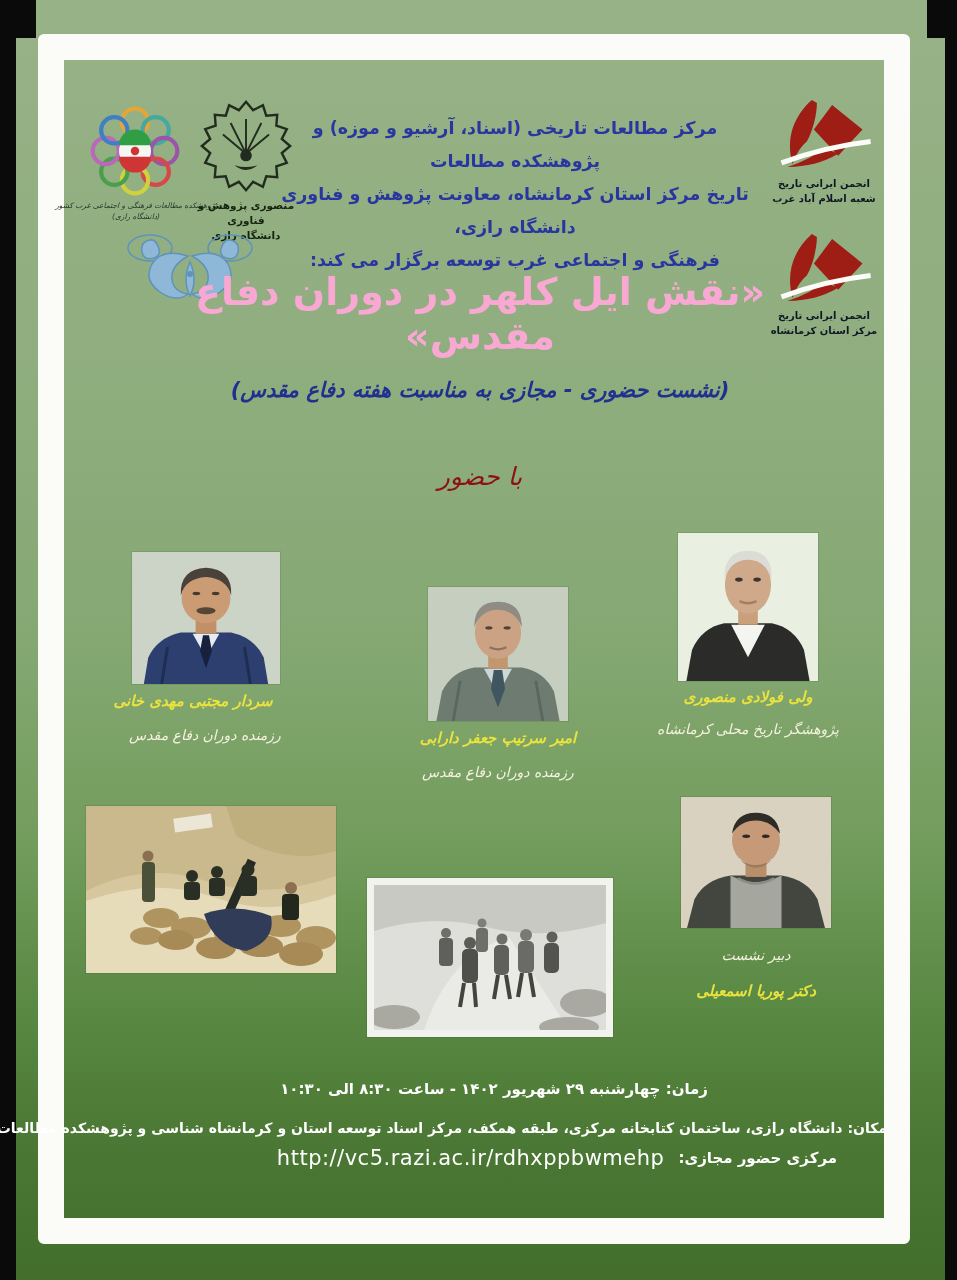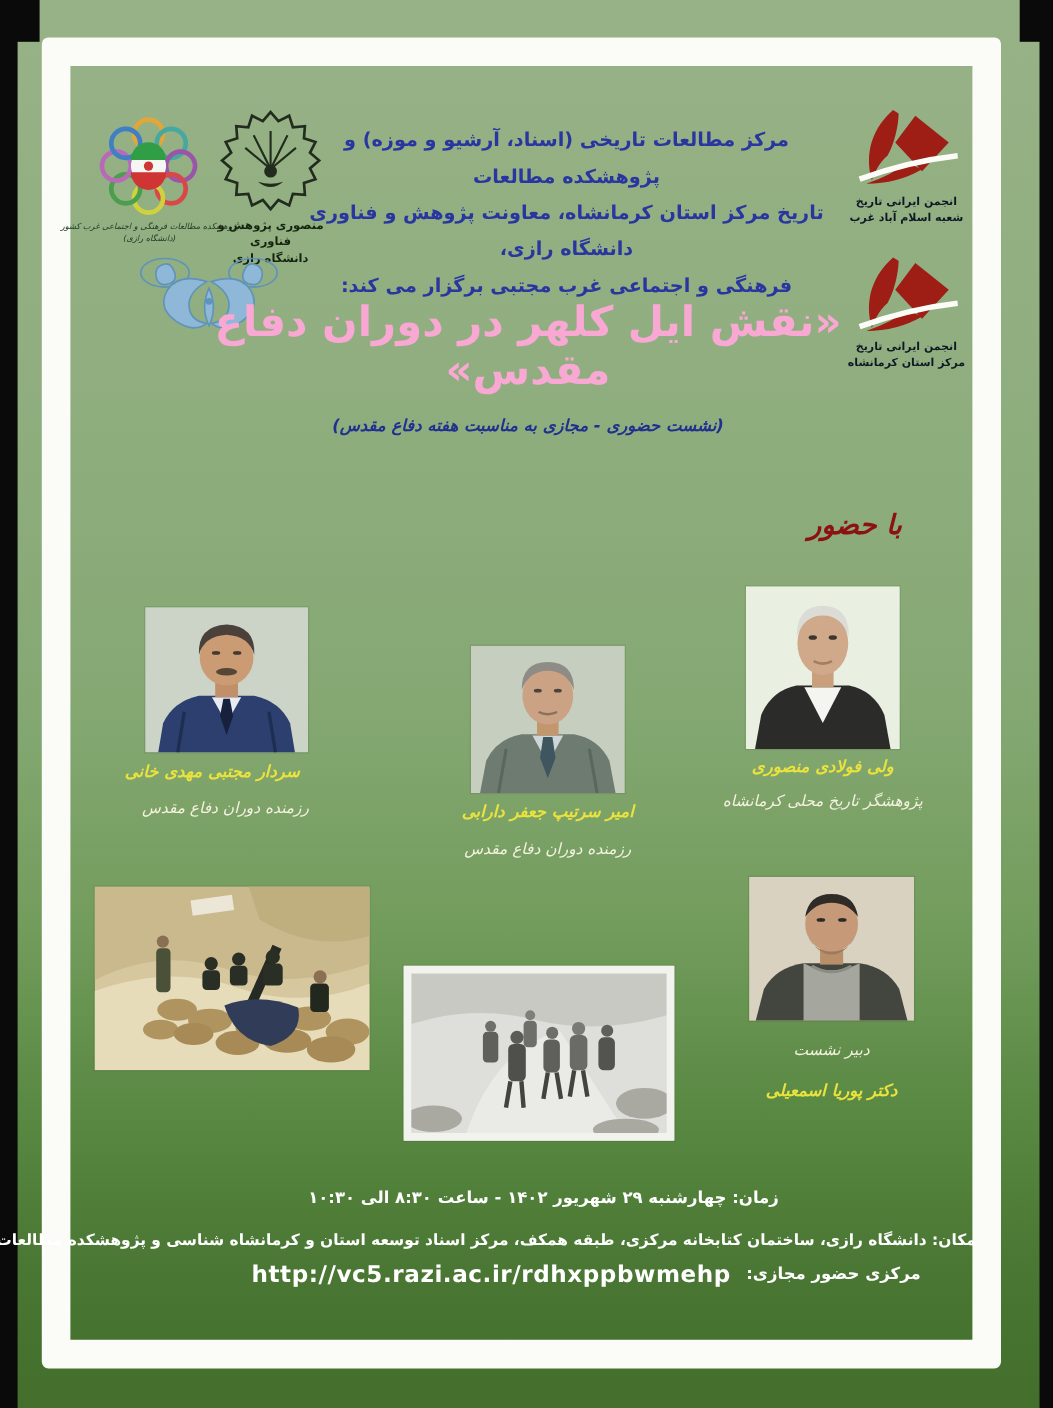--- a/index.html
+++ b/index.html
@@ -7,38 +7,38 @@
   .page{position:relative;width:957px;height:1280px;overflow:hidden;background:#0a0a0a;}
   .bg{position:absolute;left:16px;right:12px;top:0;bottom:0;
       background:linear-gradient(180deg,#97b287 0%,#8ead7d 32%,#85a873 50%,#729c5c 66%,#578741 80%,#4a7733 90%,#436e2c 100%);}
   .corner{position:absolute;background:#0a0a0a;}
   .frame{position:absolute;left:38px;top:34px;width:872px;height:1210px;
          border:26px solid #fbfcf7;border-radius:6px;box-sizing:border-box;}
   .abs{position:absolute;}
   .fa{direction:rtl;unicode-bidi:isolate;}
   .intro{font-size:17.5px;font-weight:bold;color:#2a36a0;line-height:33px;text-align:center;}
   .title{font-size:38px;font-weight:bold;color:#f9a8d4;text-align:center;letter-spacing:-1px;}
-  .subtitle{font-size:15px;font-weight:bold;font-style:italic;color:#20308f;text-align:center;}
-  .withp{font-size:25px;font-weight:bold;font-style:italic;color:#8c1111;text-align:right;}
+  .subtitle{font-size:21px;font-weight:bold;font-style:italic;color:#20308f;text-align:center;}
+  .withp{font-size:25px;font-weight:normal;font-style:italic;color:#8c1111;text-align:center;}
   .pname{font-size:15px;font-weight:bold;font-style:italic;color:#eae23e;text-align:center;white-space:nowrap;}
   .prole{font-size:14px;font-style:italic;color:#f5f2df;text-align:center;white-space:nowrap;}
   .photo{position:absolute;box-shadow:0 0 0 1px rgba(0,0,0,0.08);}
   .photo svg{display:block;width:100%;height:100%;}
   .logo{position:absolute;}
   .logo svg{display:block;width:100%;height:100%;}
   .cap{position:absolute;text-align:center;}
   .cap-rings{font-size:7.5px;font-style:italic;color:#223c2a;line-height:11px;}
   .cap-razi{font-size:10.5px;font-weight:bold;color:#15240f;line-height:15px;}
   .cap-blue{font-size:7px;font-style:italic;color:#2c3c4c;line-height:10.5px;}
   .cap-assoc{font-size:10px;font-weight:bold;color:#101826;line-height:15px;}
   .ft-time{font-size:15px;font-weight:bold;color:#ffffff;white-space:nowrap;text-align:right;}
   .ft-place{font-size:14px;font-weight:bold;color:#ffffff;white-space:nowrap;text-align:center;}
   .linkrow{display:flex;direction:rtl;align-items:center;gap:14px;}
   .ft-link-label{font-size:15px;font-weight:bold;color:#ffffff;white-space:nowrap;}
-  .ft-url{font-size:21px;font-weight:bold;color:#ffffff;direction:ltr;white-space:nowrap;letter-spacing:0.5px;}
+  .ft-url{font-size:21px;font-weight:normal;color:#ffffff;direction:ltr;white-space:nowrap;letter-spacing:0.5px;}
   .bwframe{border:7px solid #f2f2ee;box-sizing:border-box;background:#dededa;}
 </style>
 </head>
 <body>
 
 <div class="page">
   <div class="bg"></div>
   <div class="corner" style="left:0;top:0;width:36px;height:38px;"></div>
   <div class="corner" style="right:0;top:0;width:30px;height:38px;"></div>
   <div class="frame"></div>
@@ -122,21 +122,21 @@
     </svg>
   </div>
   <div class="cap cap-assoc fa" style="left:764px;top:308px;width:120px;">
     <div>انجمن ایرانی تاریخ</div>
     <div>مرکز استان کرمانشاه</div>
   </div>
 
   <div class="abs intro fa" style="left:280px;top:112px;width:470px;">
     <div>مرکز مطالعات تاریخی (اسناد، آرشیو و موزه) و پژوهشکده مطالعات</div>
     <div>تاریخ مرکز استان کرمانشاه، معاونت پژوهش و فناوری دانشگاه رازی،</div>
-    <div>فرهنگی و اجتماعی غرب مجتبی برگزار می کند:</div>
+    <div>فرهنگی و اجتماعی غرب توسعه برگزار می کند:</div>
   </div>
 
   <div class="abs title fa" style="left:140px;top:270px;width:680px;">«نقش ایل کلهر در دوران دفاع مقدس»</div>
   <div class="abs subtitle fa" style="left:140px;top:378px;width:680px;">(نشست حضوری - مجازی به مناسبت هفته دفاع مقدس)</div>
   <div class="abs withp fa" style="left:140px;top:462px;width:680px;">با حضور</div>
 
   <div class="photo" style="left:132px;top:552px;width:148px;height:132px;">
     <svg viewBox="0 0 100 100" preserveAspectRatio="none">
       <rect width="100" height="100" fill="#cbd4c6"></rect>
       <path d="M8,100 L11,80 Q17,65 33,61 L67,61 Q83,65 89,80 L92,100 Z" fill="#2c3f6e"></path>

